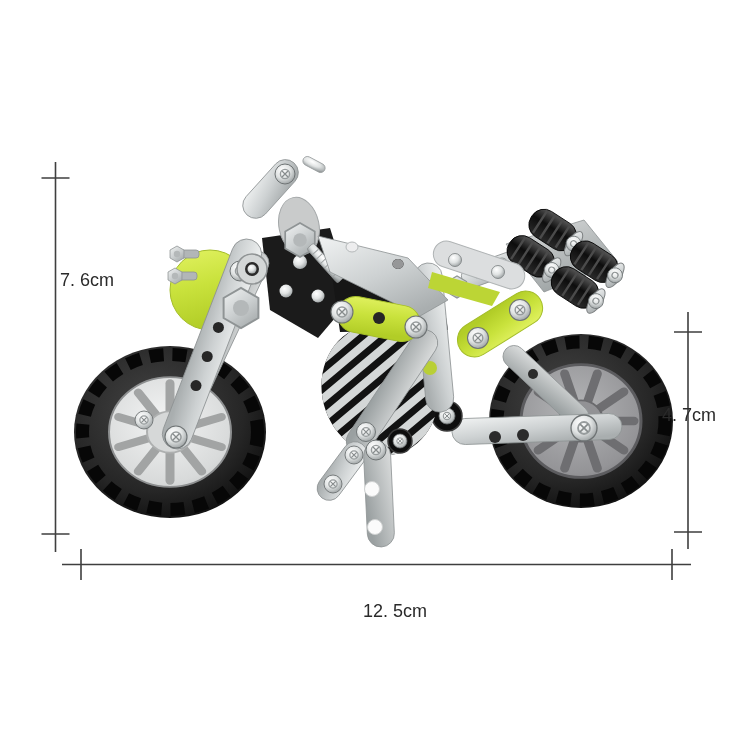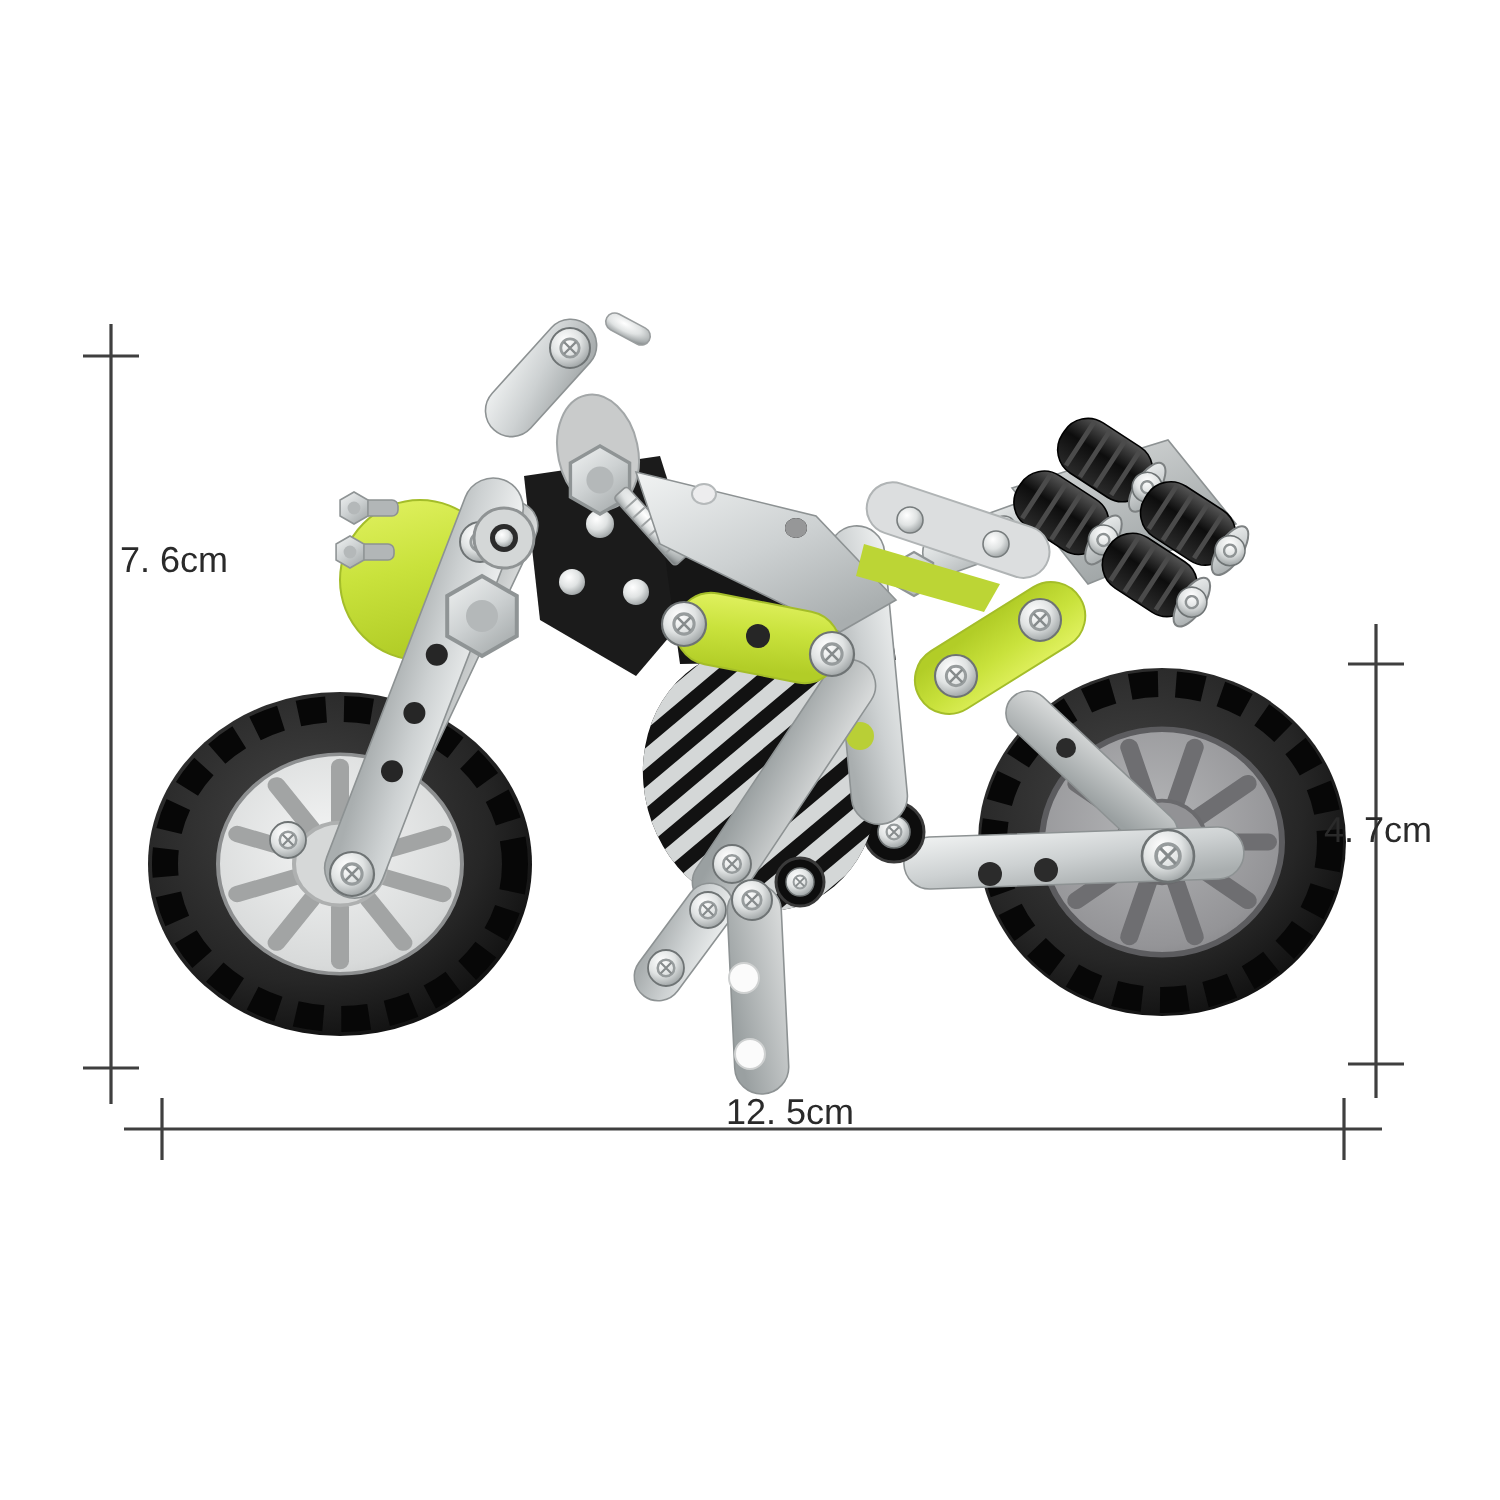--- a/index.html
+++ b/index.html
@@ -7,21 +7,21 @@
     position:relative;width:750px;height:750px;background:#ffffff;overflow:hidden;
     font-family:Liberation Sans, sans-serif;
   }
   .stage svg{position:absolute;left:0;top:0;}
   .dim-label{
     position:absolute;font-size:18px;line-height:22px;color:#2a2a2a;
     letter-spacing:0px;white-space:nowrap;
   }
   .dim-label.height{left:60px;top:269px;}
   .dim-label.rear{left:662px;top:404px;}
-  .dim-label.length{left:363px;top:545px;}
+  .dim-label.length{left:363px;top:600px;}
 </style>
 </head>
 <body>
 
 <div class="stage">
 
 <svg width="750" height="750" viewBox="0 0 750 750">
   <defs>
     <linearGradient id="limeG" x1="0" y1="0" x2="0.25" y2="1">
       <stop offset="0" stop-color="#e2f262"></stop>

